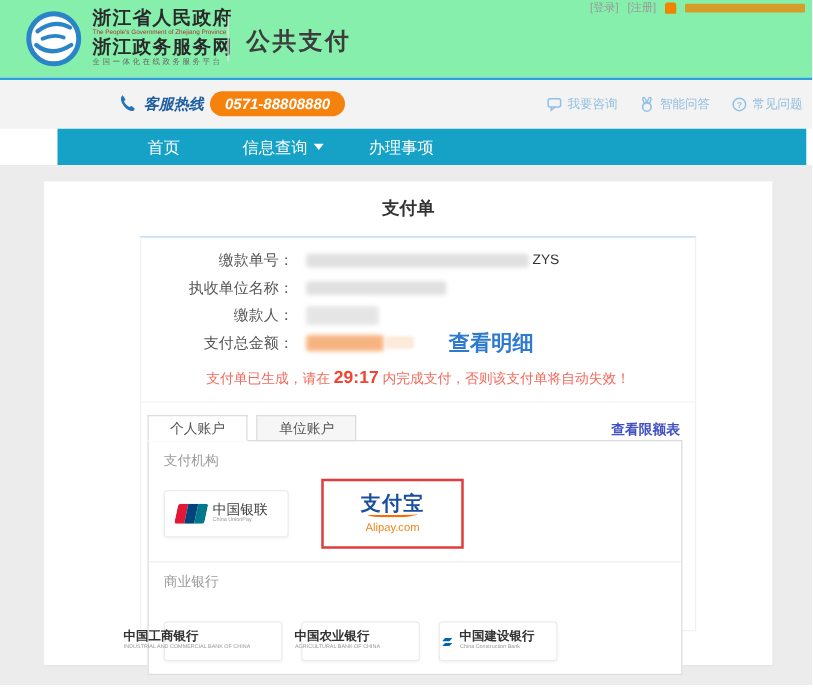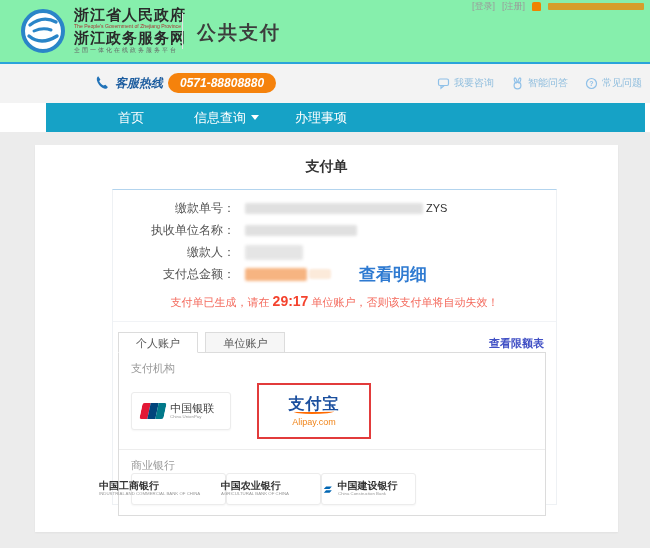--- a/index.html
+++ b/index.html
@@ -72,21 +72,21 @@
   .opt-name { font-size:11px; font-weight:normal; color:#3a3a3a; line-height:12px; }
   .opt-en { font-size:7px; color:#999; transform:scale(.62); transform-origin:left top; white-space:nowrap; line-height:7px; }
 
   .alipay-sel { margin-left:26px; border:2px solid #e23b3b; padding:2px; background:#fff; cursor:pointer; }
   .alipay-card { width:106px; height:48px; display:flex; flex-direction:column; align-items:center; justify-content:center; }
   .alipay-name { color:#1b4f9e; font-weight:bold; font-size:16px; letter-spacing:1px; line-height:17px; }
   .alipay-swoosh { width:40px; height:5px; border-bottom:2px solid #ff6a00; border-radius:0 0 70% 55%; margin-top:-3px; }
   .alipay-en { color:#f08419; font-size:9px; margin-top:3px; }
 
   .divider { border-top:1px solid #ededed; margin:10px -12px 8px; }
-  .banks-row { display:flex; margin-top:0; }
+  .banks-row { display:flex; gap:15px; margin-top:24px; }
   .bank-card { width:95px; height:32px; border:1px solid #ececec; border-radius:3px; box-shadow:0 1px 2px rgba(0,0,0,.04); display:flex; align-items:center; justify-content:center; gap:4px; background:#fff; cursor:pointer; }
   .bank-name { font-size:10px; font-weight:bold; color:#333; line-height:11px; white-space:nowrap; }
 </style>
 </head>
 <body>
 
 <div class="page">
 
   <div class="topbar">
     <span class="lnk">[登录]</span>
@@ -190,21 +190,21 @@
         <div class="frow">
           <div class="flabel">支付总金额：</div>
           <div class="fvalue">
             <span class="redact r4"></span>
             <span class="redact r4b"></span>
             <span class="detail-link">查看明细</span>
           </div>
         </div>
 
         <div class="warning">
-          <span>支付单已生成，请在 </span><span class="countdown">29:17</span><span> 单位账户，否则该支付单将自动失效！</span>
+          <span>支付单已生成，请在 </span><span class="countdown">29:17</span><span> 内完成支付，否则该支付单将自动失效！</span>
         </div>
       </div>
 
       <div class="tabs">
         <span class="tab active">个人账户</span>
         <span class="tab">单位账户</span>
         <span class="limit-link">查看限额表</span>
       </div>
 
       <div class="panel">

